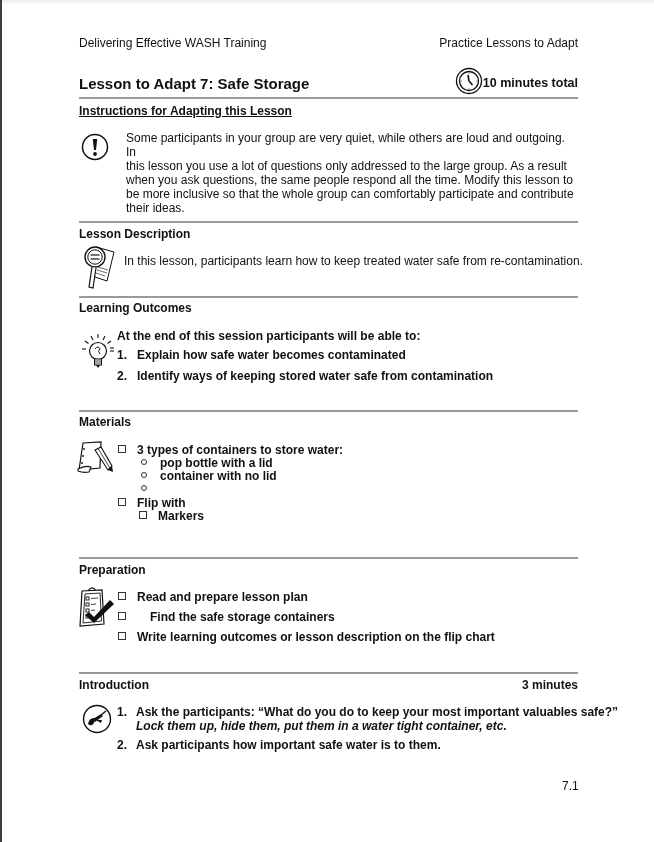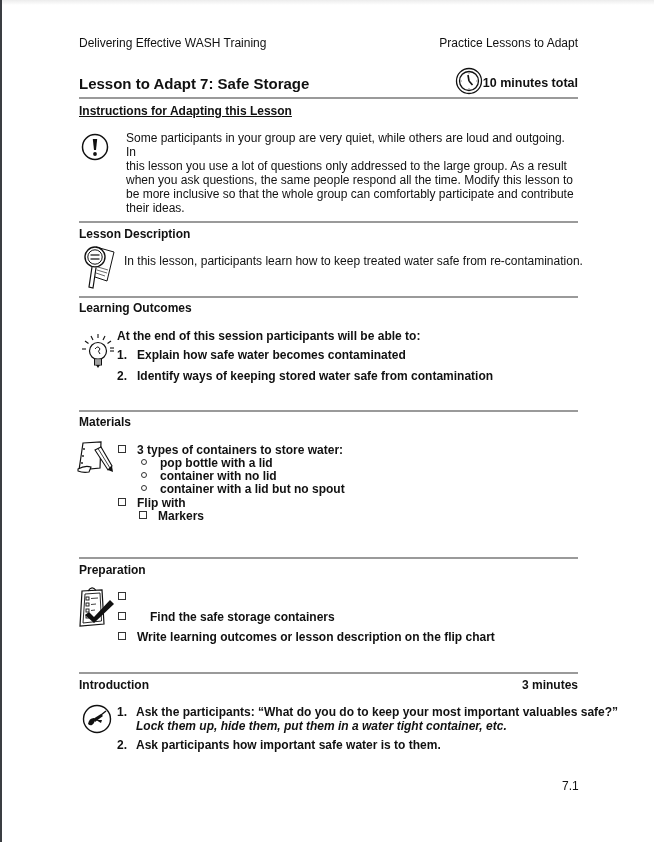--- a/index.html
+++ b/index.html
@@ -138,21 +138,21 @@
 <div class="row" style="left:118px; top:443px;">
   <span class="bx"></span><span style="margin-left:11px;">3 types of containers to store water:</span>
 </div>
 <div class="row" style="left:141px; top:456px;">
   <span class="circ"></span><span style="margin-left:13px;">pop bottle with a lid</span>
 </div>
 <div class="row" style="left:141px; top:469px;">
   <span class="circ"></span><span style="margin-left:13px;">container with no lid</span>
 </div>
 <div class="row" style="left:141px; top:482px;">
-  <span class="circ"></span><span style="margin-left:13px;">container with a lid but no spout</span>
+  <span class="circ"></span>
 </div>
 <div class="row" style="left:118px; top:496px;">
   <span class="bx"></span><span style="margin-left:11px;">Flip with</span>
 </div>
 <div class="row" style="left:118px; top:509px;padding-left:21px;">
   <span class="bx"></span><span style="margin-left:11px;">Markers</span>
 </div>
 
 <div class="rule" style="top:557px;"></div>
 
@@ -170,21 +170,21 @@
     </g>
     <g stroke="#111" stroke-width="0.8">
       <line x1="15" y1="12.5" x2="22" y2="12"></line>
         <line x1="15" y1="18.5" x2="20" y2="18"></line>
         <line x1="15" y1="24.5" x2="19" y2="24"></line>
     </g>
     <path d="M13 26 L18 31 L34 14 L38 18 L18 37 L9 29 Z" fill="#111"></path>
   </svg>
 </div>
 <div class="row" style="left:118px; top:590px;">
-  <span class="bx"></span>
+  <span class="bx"></span><span style="margin-left:11px;">Read and prepare lesson plan</span>
 </div>
 <div class="row" style="left:118px; top:610px;">
   <span class="bx"></span><span style="margin-left:24px;">Find the safe storage containers</span>
 </div>
 <div class="row" style="left:118px; top:630px;">
   <span class="bx"></span><span style="margin-left:11px;">Write learning outcomes or lesson description on the flip chart</span>
 </div>
 
 <div class="rule" style="top:672px;"></div>
 

